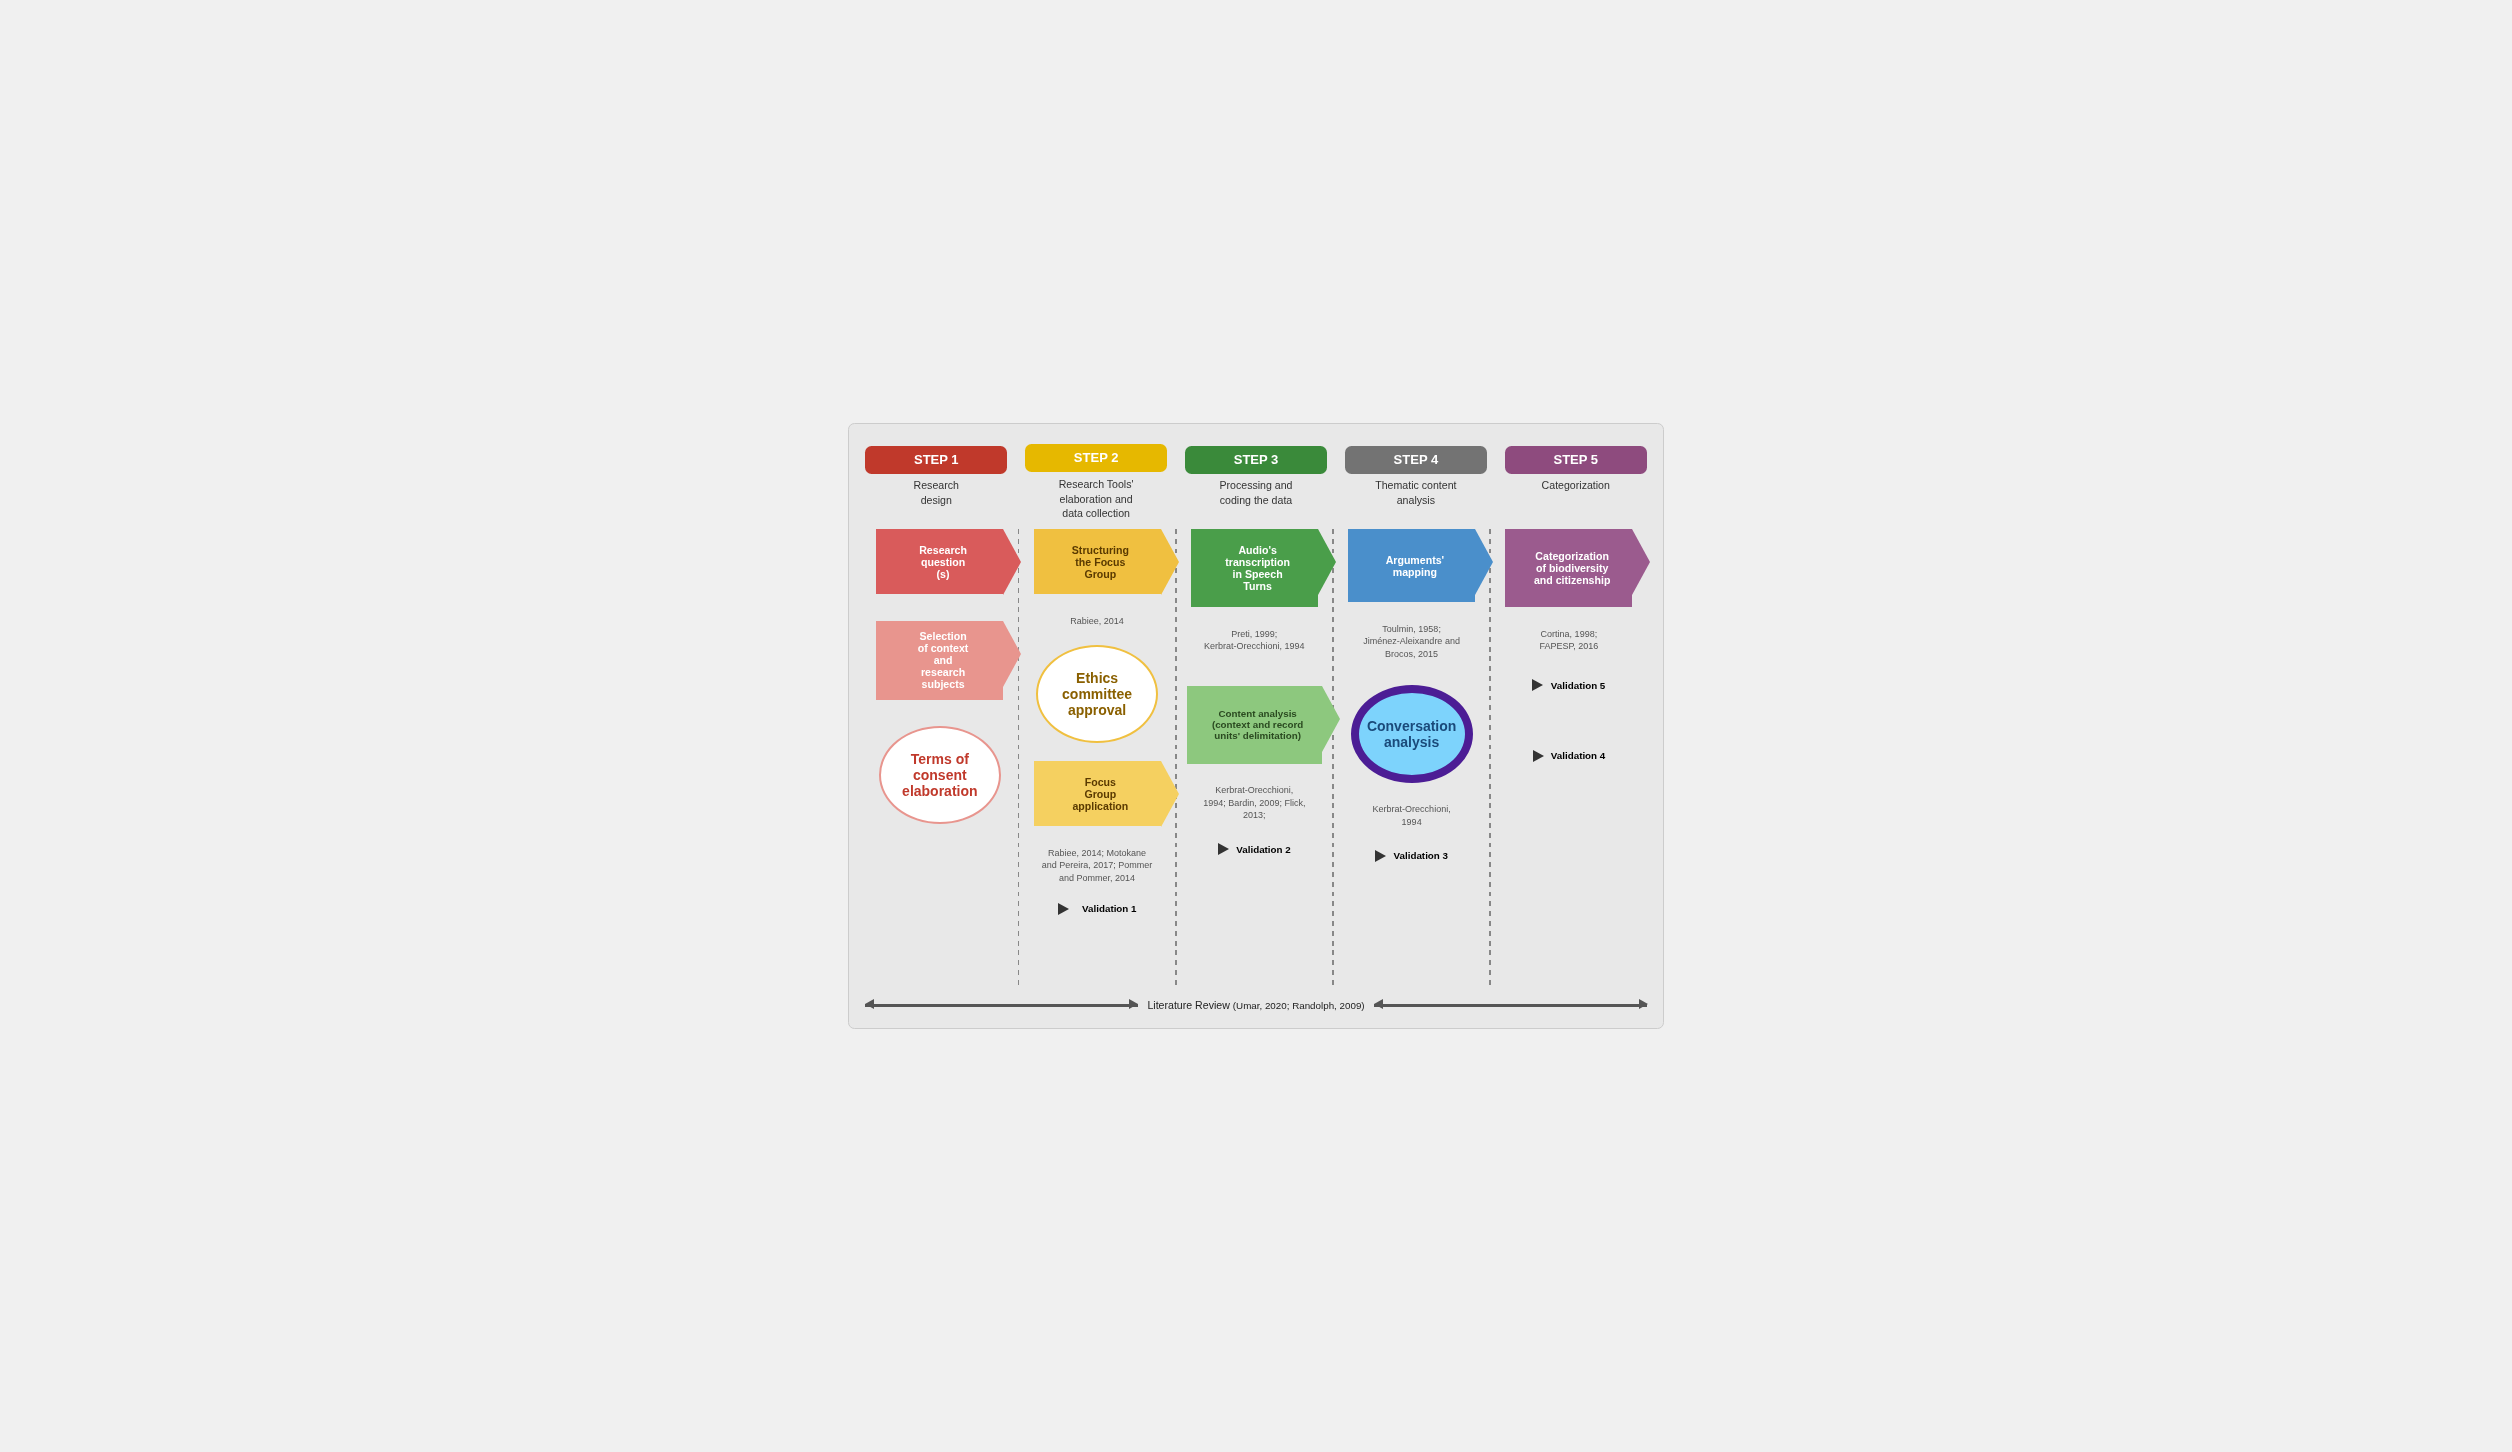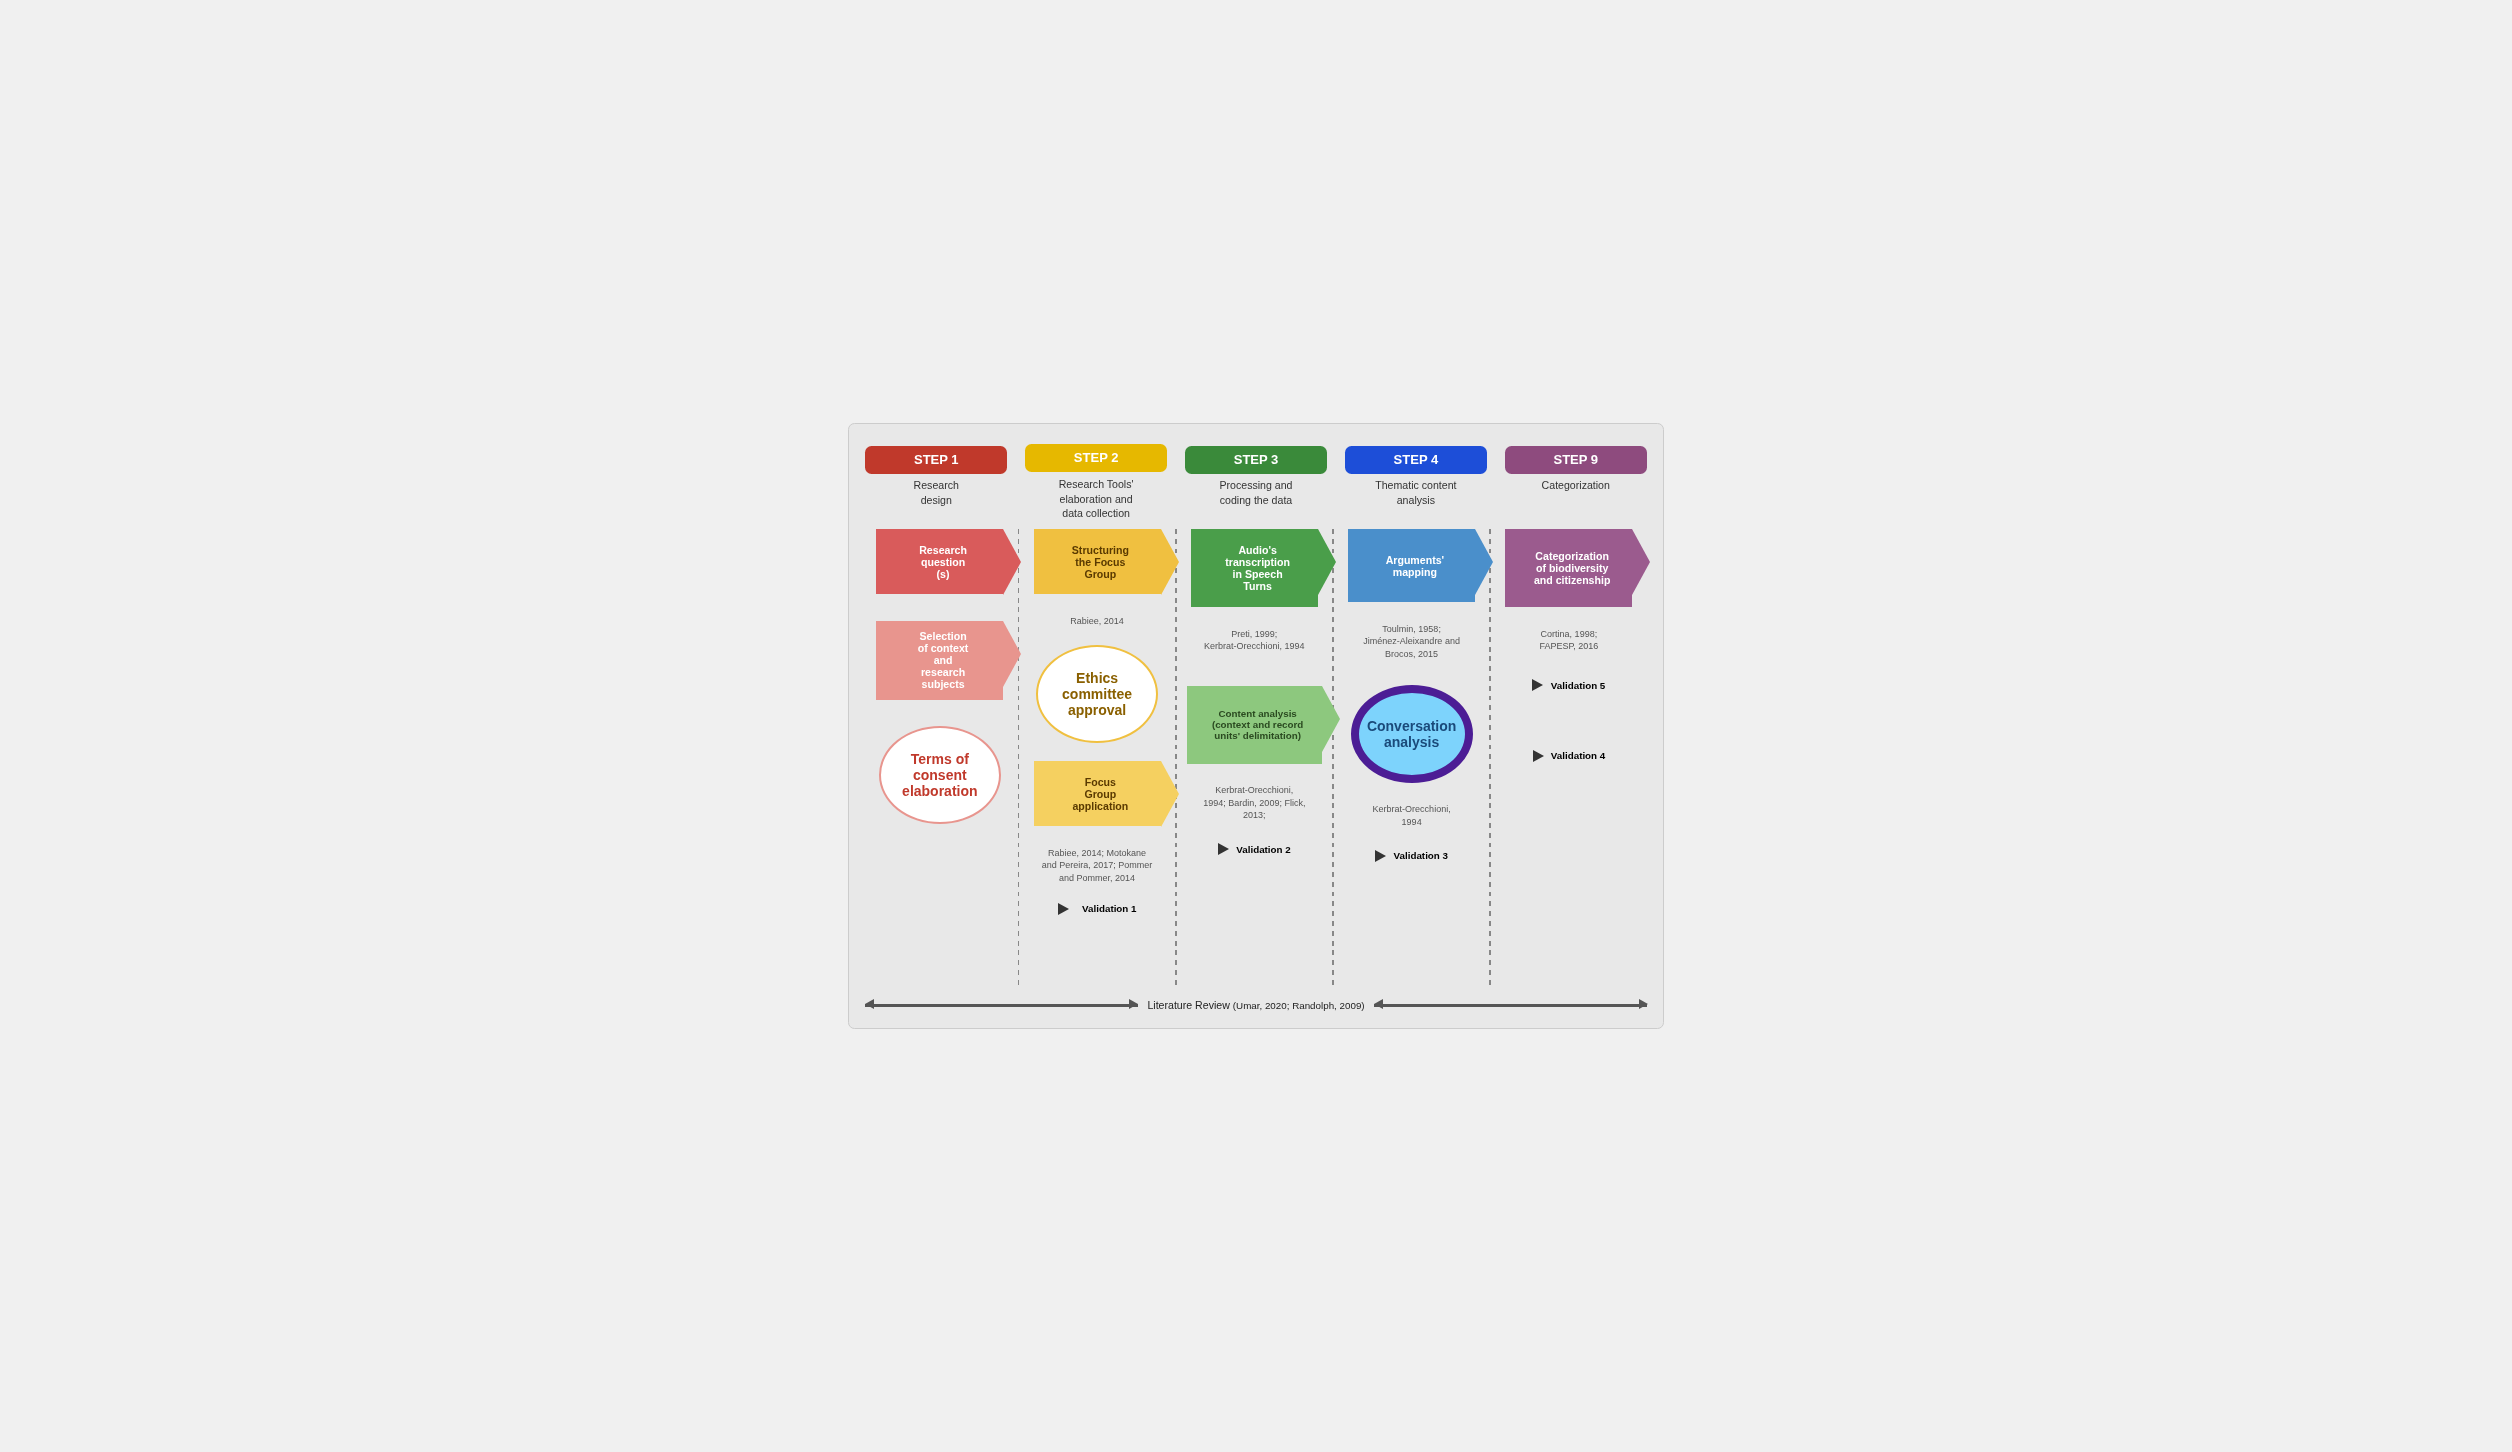--- a/index.html
+++ b/index.html
@@ -40,21 +40,21 @@
       font-weight: bold;
       font-size: 13px;
       color: white;
       text-align: center;
       width: 100%;
       margin-bottom: 4.9px;
     }
     .step1-badge { background: #c0392b; }
     .step2-badge { background: #e6b800; color: #fff; }
     .step3-badge { background: #3a8a3a; }
-    .step4-badge { background: #1d4ed8; }
+    .step4-badge { background: #737373; }
     .step5-badge { background: #8e4b7e; }
 
     .step-subtitle {
       font-size: 10.6px;
       color: #333;
       text-align: center;
       line-height: 1.4;
       min-height: 41px;
     }
 
@@ -260,21 +260,21 @@
       <div class="step-badge step3-badge">STEP 3</div>
       <div class="step-subtitle">Processing and<br>coding the data</div>
     </div>
     <div style="width:1.6px; background:transparent; min-height:49px;"></div>
     <div class="step-col">
       <div class="step-badge step4-badge">STEP 4</div>
       <div class="step-subtitle">Thematic content<br>analysis</div>
     </div>
     <div style="width:1.6px; background:transparent; min-height:49px;"></div>
     <div class="step-col">
-      <div class="step-badge step5-badge">STEP 9</div>
+      <div class="step-badge step5-badge">STEP 5</div>
       <div class="step-subtitle">Categorization</div>
     </div>
   </div>
 
   <div class="main-content">
 
     <div class="col col1">
       <div class="item-block">
         <div class="arrow-shape arrow-shape-red">
           <span>Research<br>question<br>(s)</span>

